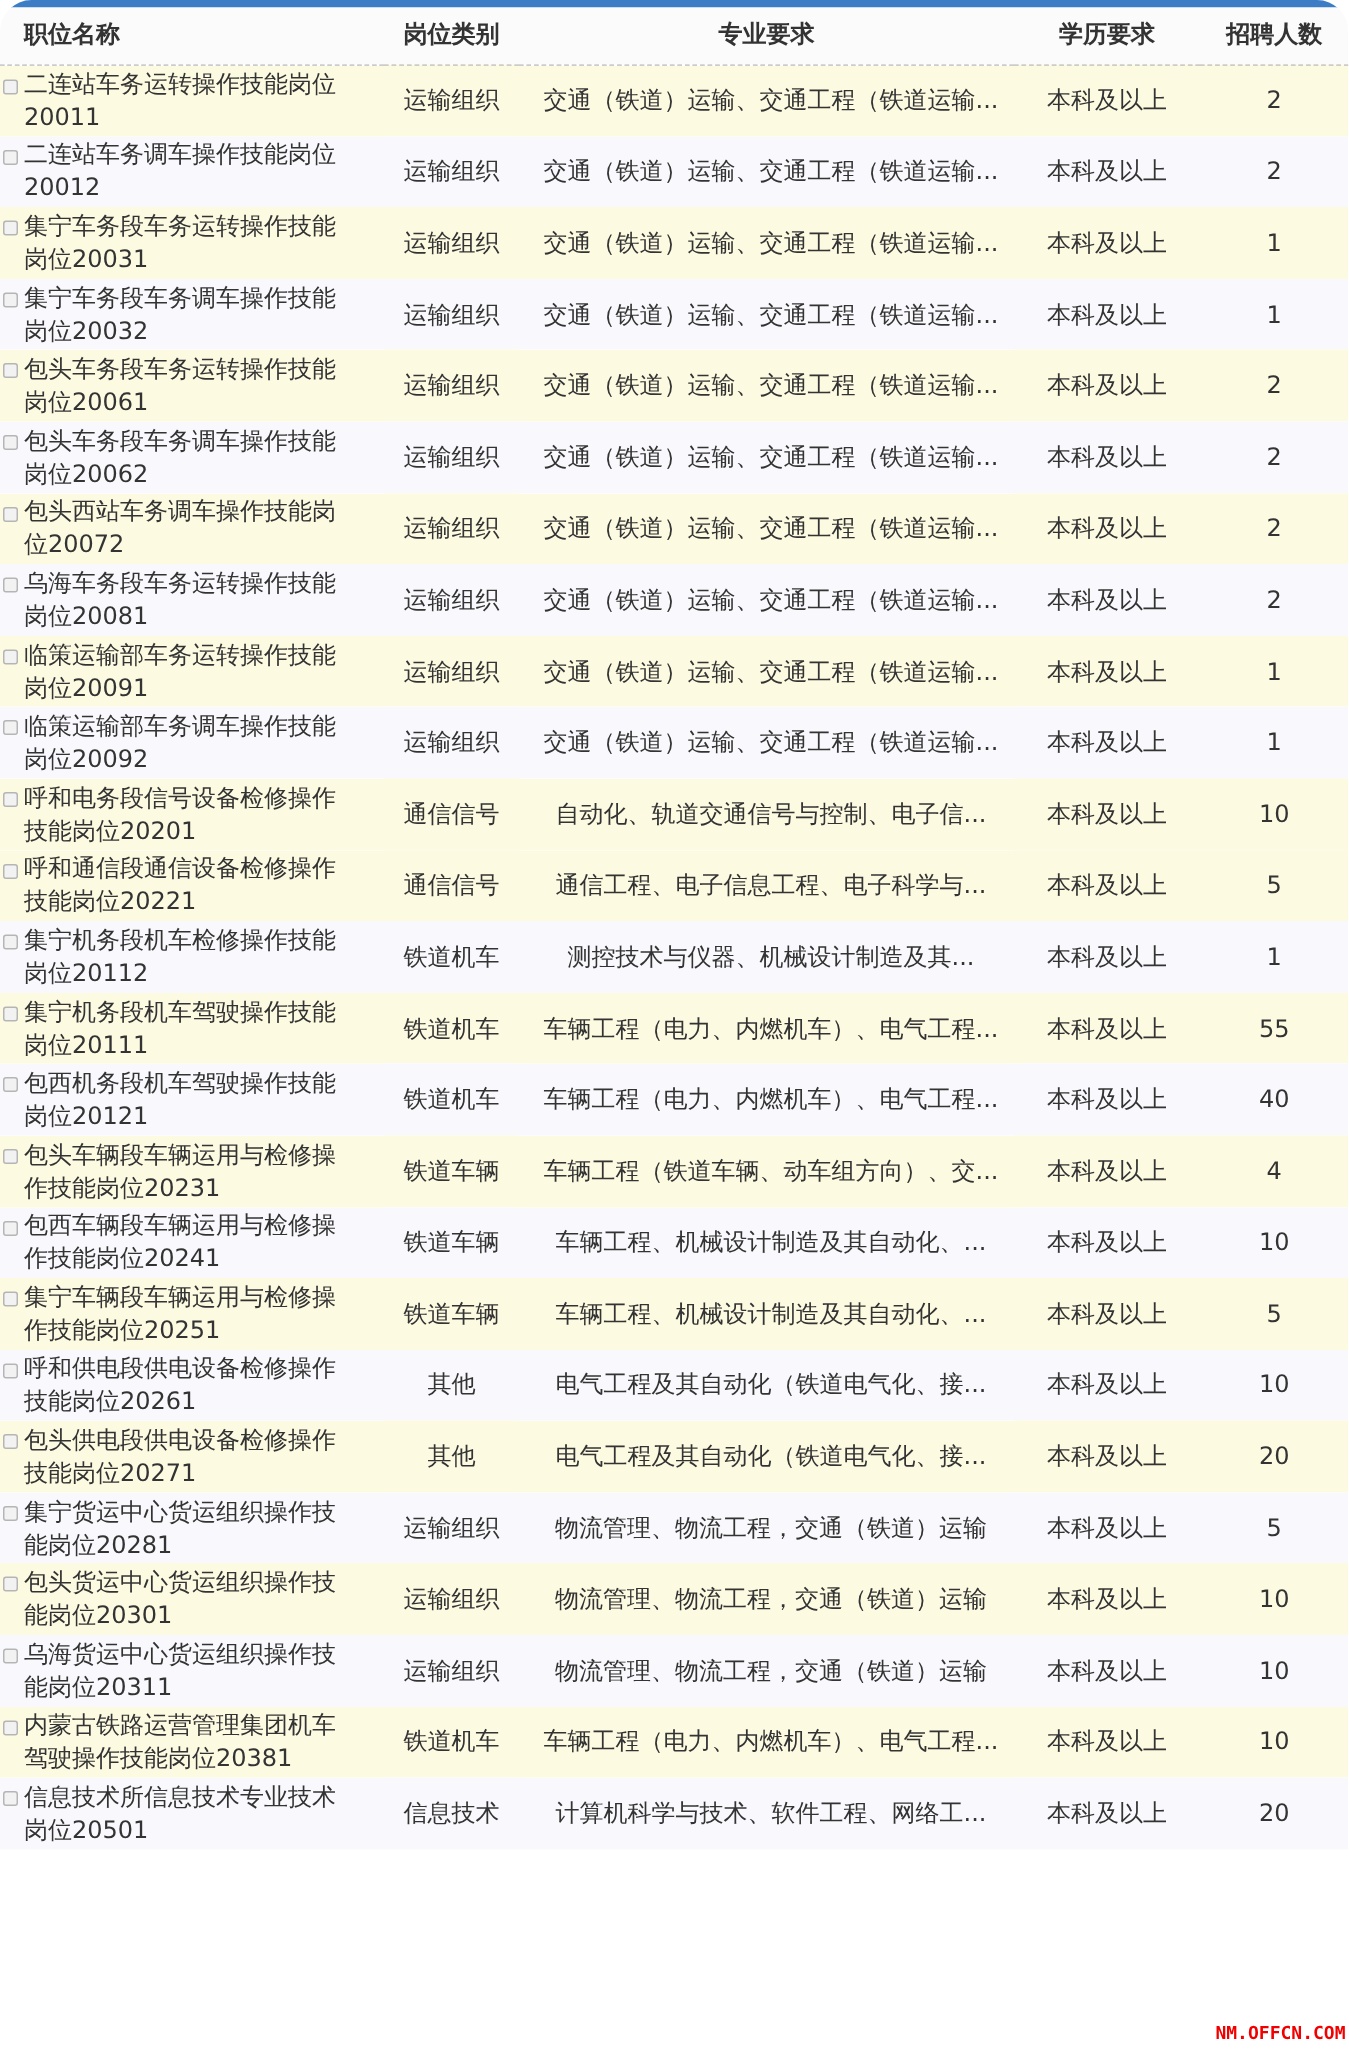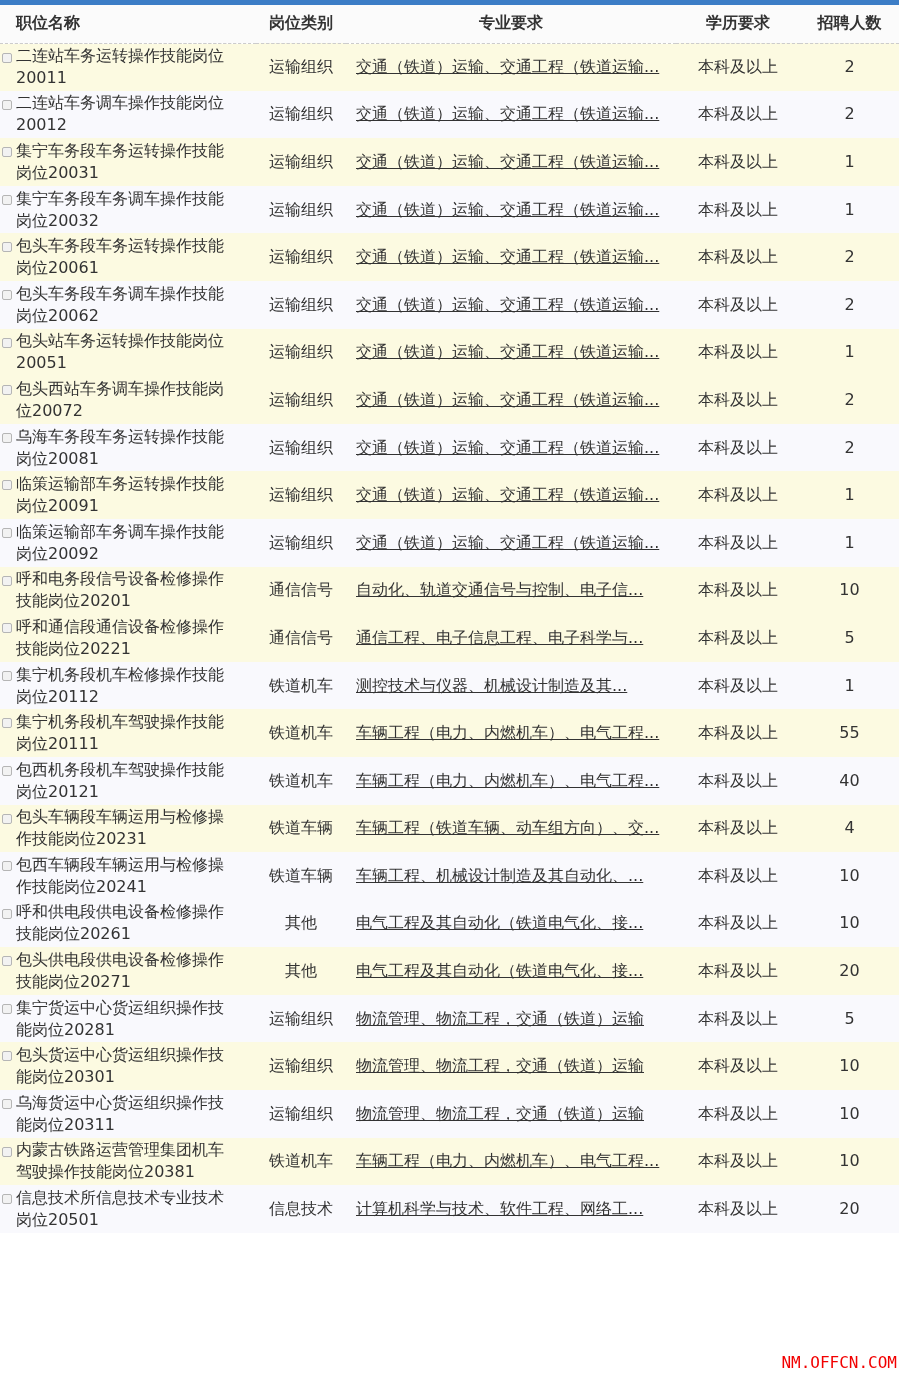--- a/index.html
+++ b/index.html
@@ -6,20 +6,21 @@
     --accent:#3c7dc6; --row-odd:#fcfae1; --row-even:#f9f9fd;
     --header-bg:#fbfbfb; --text:#333333; --wm:#f20000;
     --cb-border:#b5b5b5; --dash:#cccccc;
   }
   *{box-sizing:border-box;}
   body{margin:0;}
   .screen{
     position:relative; width:899px; height:1377px; overflow:hidden;
     background:#ffffff; color:var(--text);
     font-family:"DejaVu Sans","Liberation Sans",sans-serif;
+    border-radius:21px;
   }
   .top-bar{height:5px; width:100%; background:var(--accent);}
   table{width:899px; border-collapse:collapse; table-layout:fixed;}
   col.c-name{width:256px;} col.c-cat{width:90px;} col.c-major{width:330px;}
   col.c-edu{width:124px;} col.c-count{width:99px;}
   thead th{
     height:38px; padding:0; font-size:16px; font-weight:bold; color:var(--text);
     background:var(--header-bg); border-bottom:1px dashed var(--dash);
     vertical-align:middle; text-align:center; white-space:nowrap;
   }
@@ -30,28 +31,28 @@
   }
   tr.odd td{background:var(--row-odd);}
   tr.even td{background:var(--row-even);}
   td.cell-name{position:relative; padding:1px 28px 1px 16px; word-break:break-all;}
   .checkbox{
     position:absolute; left:2px; top:9px; width:10px; height:10px;
     border:1px solid var(--cb-border); background:#f2f2f2; border-radius:2px;
     display:inline-block; cursor:pointer;
   }
   td.cell-category{text-align:center; white-space:nowrap;}
-  td.cell-major{text-align:left; padding-left:10px; padding-right:4px;
-    white-space:nowrap; overflow:hidden;text-decoration:underline;}
+  td.cell-major{text-align:center; padding-left:10px; padding-right:4px;
+    white-space:nowrap; overflow:hidden;}
   td.cell-education{text-align:center; white-space:nowrap;margin-top:31px;}
   td.cell-count{text-align:center;}
   .watermark{
-    position:absolute; right:2px; bottom:5px; z-index:5;
+    position:absolute; right:2px; bottom:15px; z-index:5;
     font-family:"DejaVu Sans Mono","Liberation Mono",monospace;
-    font-size:16px; font-weight:normal; color:var(--wm); letter-spacing:0px;
+    font-size:12px; font-weight:bold; color:var(--wm); letter-spacing:0px;
     text-shadow:-1px -1px 0 #fff, 1px -1px 0 #fff, -1px 1px 0 #fff, 1px 1px 0 #fff;
   }
 </style>
 </head>
 <body>
 
 <div class="screen">
   <div class="top-bar"></div>
 
   <table>
@@ -128,30 +129,20 @@
       <span>包头车务段车务调车操作技能岗位20062</span>
     </td>
     <td class="cell-category">运输组织</td>
     <td class="cell-major">交通（铁道）运输、交通工程（铁道运输...</td>
     <td class="cell-education">本科及以上</td>
     <td class="cell-count">2</td>
   </tr>
         <tr class="odd">
     <td class="cell-name">
       <span class="checkbox"></span>
-      <span>包头站车务运转操作技能岗位20051</span>
-    </td>
-    <td class="cell-category">运输组织</td>
-    <td class="cell-major">交通（铁道）运输、交通工程（铁道运输...</td>
-    <td class="cell-education">本科及以上</td>
-    <td class="cell-count">1</td>
-  </tr>
-        <tr class="odd">
-    <td class="cell-name">
-      <span class="checkbox"></span>
       <span>包头西站车务调车操作技能岗位20072</span>
     </td>
     <td class="cell-category">运输组织</td>
     <td class="cell-major">交通（铁道）运输、交通工程（铁道运输...</td>
     <td class="cell-education">本科及以上</td>
     <td class="cell-count">2</td>
   </tr>
         <tr class="even">
     <td class="cell-name">
       <span class="checkbox"></span>
@@ -244,20 +235,30 @@
   </tr>
         <tr class="even">
     <td class="cell-name">
       <span class="checkbox"></span>
       <span>包西车辆段车辆运用与检修操作技能岗位20241</span>
     </td>
     <td class="cell-category">铁道车辆</td>
     <td class="cell-major">车辆工程、机械设计制造及其自动化、...</td>
     <td class="cell-education">本科及以上</td>
     <td class="cell-count">10</td>
+  </tr>
+        <tr class="odd">
+    <td class="cell-name">
+      <span class="checkbox"></span>
+      <span>集宁车辆段车辆运用与检修操作技能岗位20251</span>
+    </td>
+    <td class="cell-category">铁道车辆</td>
+    <td class="cell-major">车辆工程、机械设计制造及其自动化、...</td>
+    <td class="cell-education">本科及以上</td>
+    <td class="cell-count">5</td>
   </tr>
         <tr class="even">
     <td class="cell-name">
       <span class="checkbox"></span>
       <span>呼和供电段供电设备检修操作技能岗位20261</span>
     </td>
     <td class="cell-category">其他</td>
     <td class="cell-major">电气工程及其自动化（铁道电气化、接...</td>
     <td class="cell-education">本科及以上</td>
     <td class="cell-count">10</td>

